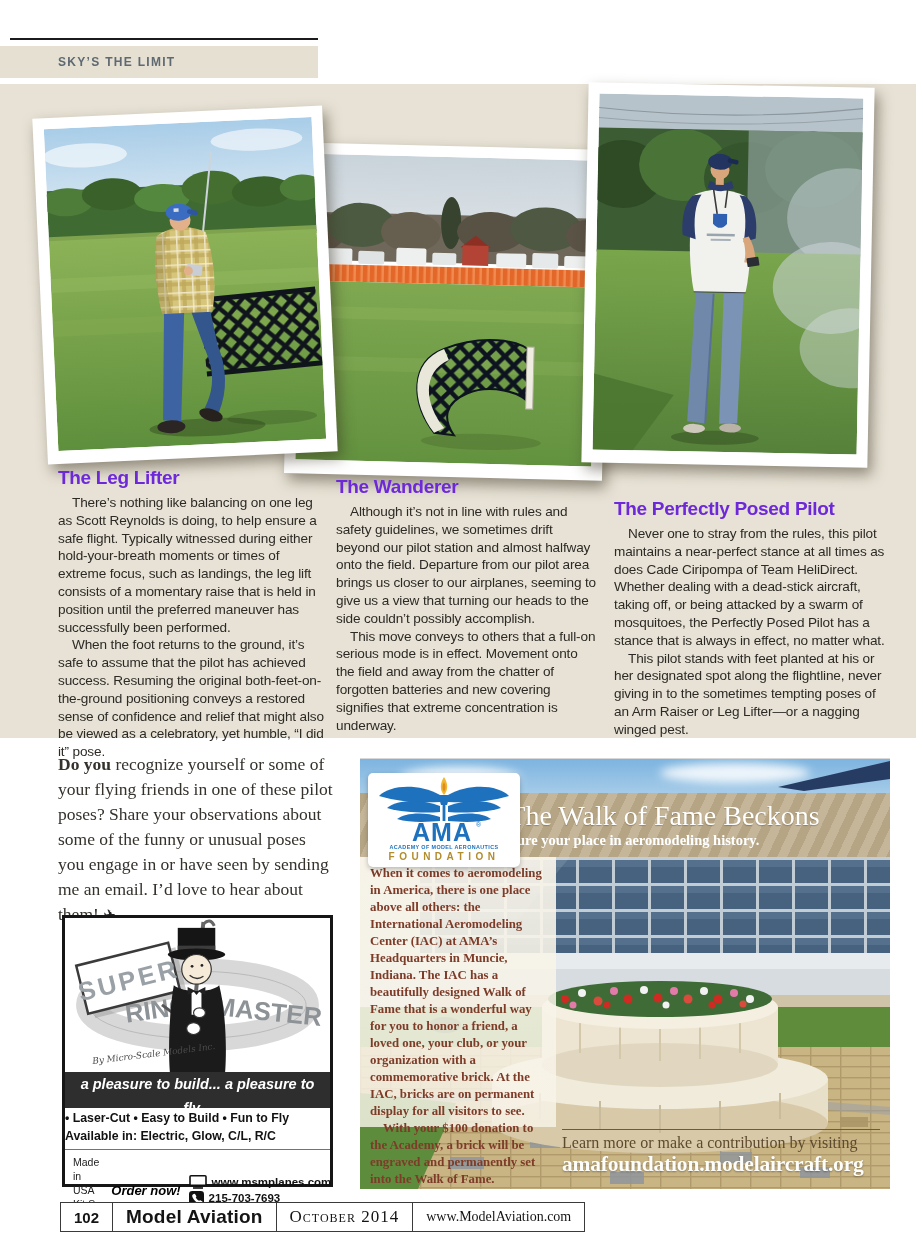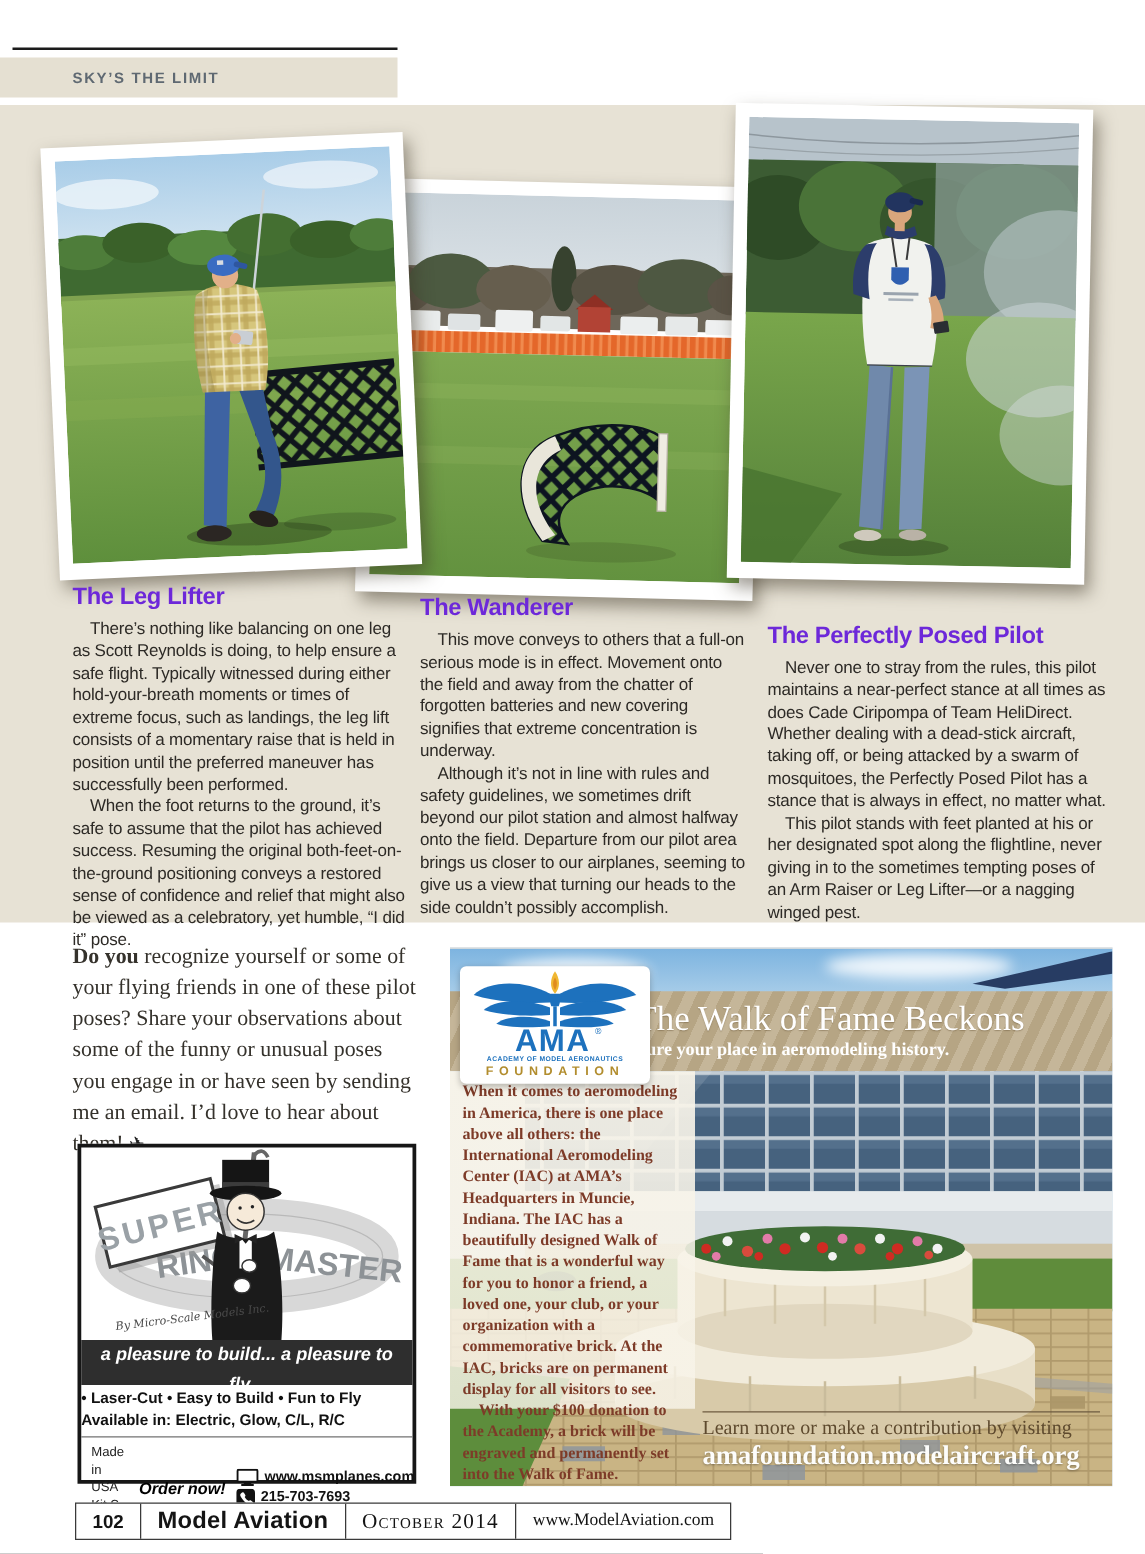--- a/index.html
+++ b/index.html
@@ -231,22 +231,22 @@
   </div>
 
   <section class="article a1">
     <h3>The Leg Lifter</h3>
     <p>There’s nothing like balancing on one leg as Scott Reynolds is doing, to help ensure a safe flight. Typically witnessed during either hold-your-breath moments or times of extreme focus, such as landings, the leg lift consists of a momentary raise that is held in position until the preferred maneuver has successfully been performed.</p>
     <p>When the foot returns to the ground, it’s safe to assume that the pilot has achieved success. Resuming the original both-feet-on-the-ground positioning conveys a restored sense of confidence and relief that might also be viewed as a celebratory, yet humble, “I did it” pose.</p>
   </section>
 
   <section class="article a2">
     <h3>The Wanderer</h3>
+    <p>Although it’s not in line with rules and safety guidelines, we sometimes drift beyond our pilot station and almost halfway onto the field. Departure from our pilot area brings us closer to our airplanes, seeming to give us a view that turning our heads to the side couldn’t possibly accomplish.</p>
     <p>This move conveys to others that a full-on serious mode is in effect. Movement onto the field and away from the chatter of forgotten batteries and new covering signifies that extreme concentration is underway.</p>
-    <p>Although it’s not in line with rules and safety guidelines, we sometimes drift beyond our pilot station and almost halfway onto the field. Departure from our pilot area brings us closer to our airplanes, seeming to give us a view that turning our heads to the side couldn’t possibly accomplish.</p>
   </section>
 
   <section class="article a3">
     <h3>The Perfectly Posed Pilot</h3>
     <p>Never one to stray from the rules, this pilot maintains a near-perfect stance at all times as does Cade Ciripompa of Team HeliDirect. Whether dealing with a dead-stick aircraft, taking off, or being attacked by a swarm of mosquitoes, the Perfectly Posed Pilot has a stance that is always in effect, no matter what.</p>
     <p>This pilot stands with feet planted at his or her designated spot along the flightline, never giving in to the sometimes tempting poses of an Arm Raiser or Leg Lifter—or a nagging winged pest.</p>
   </section>
 
   <div class="share">
     <span class="lead">Do you</span><span> recognize yourself or some of your flying friends in one of these pilot poses? Share your observations about some of the funny or unusual poses you engage in or have seen by sending me an email. I’d love to hear about them! </span><span class="plane">✈</span>

